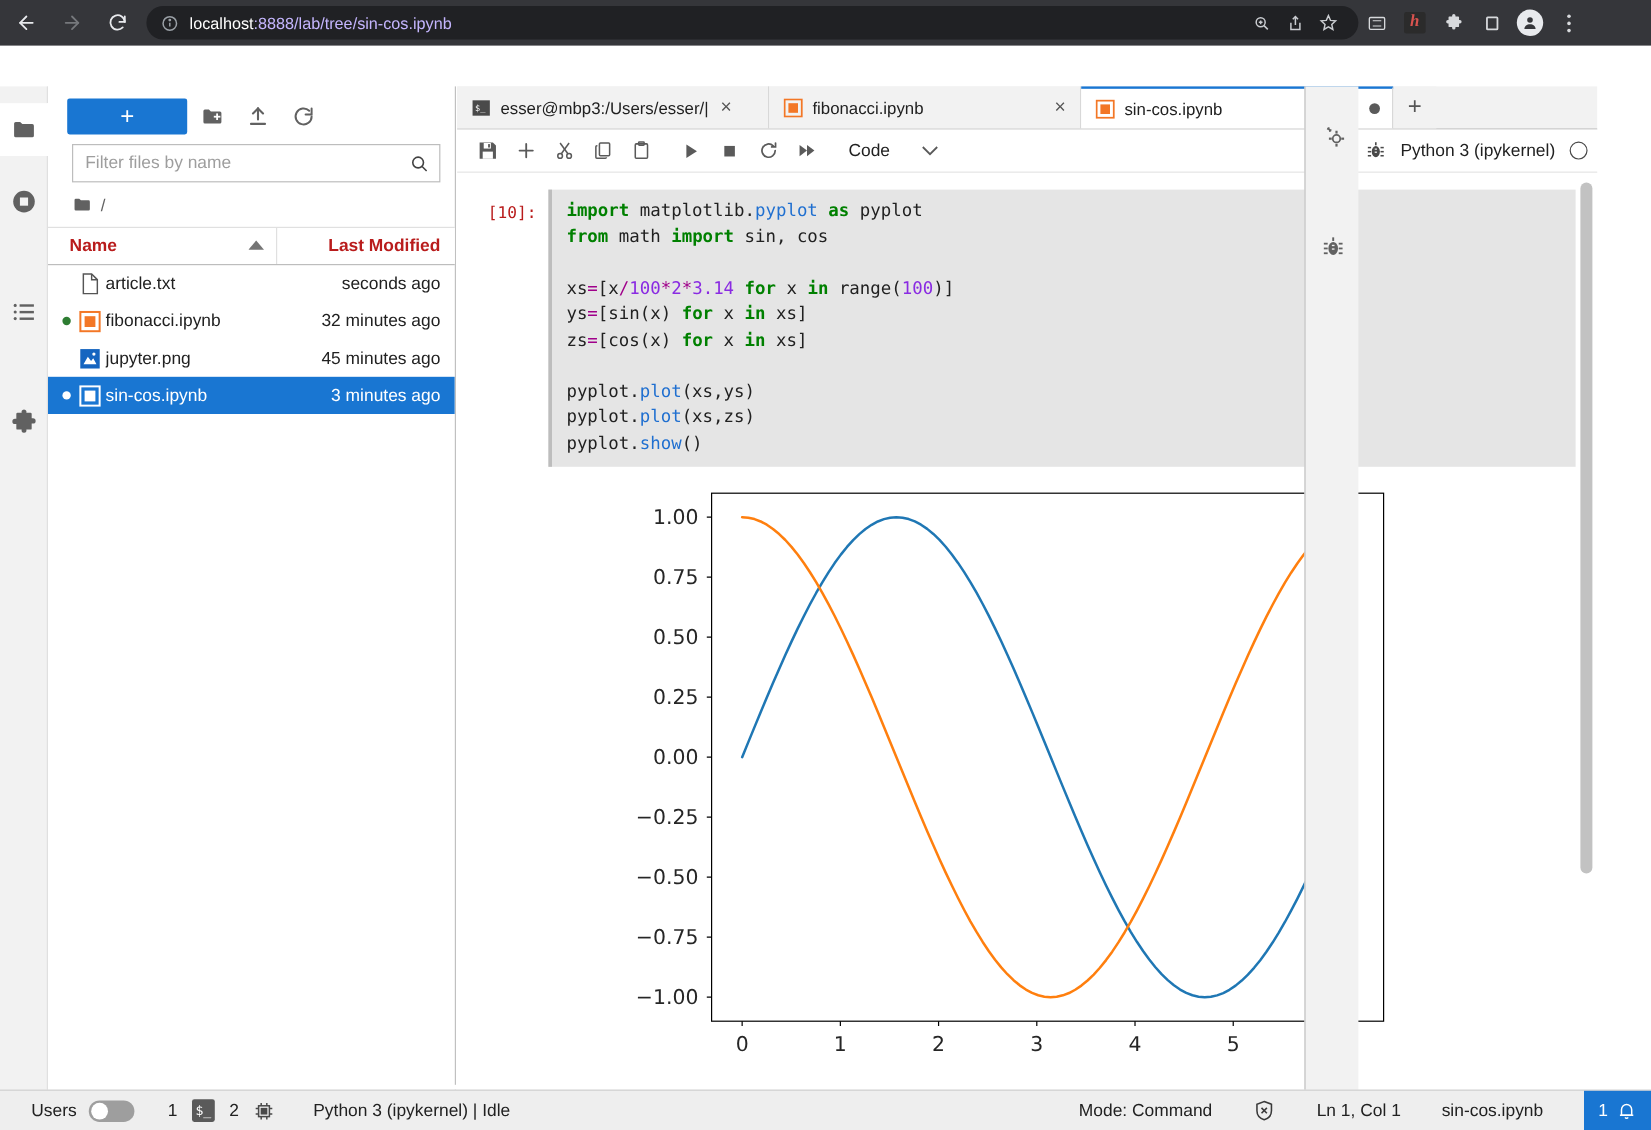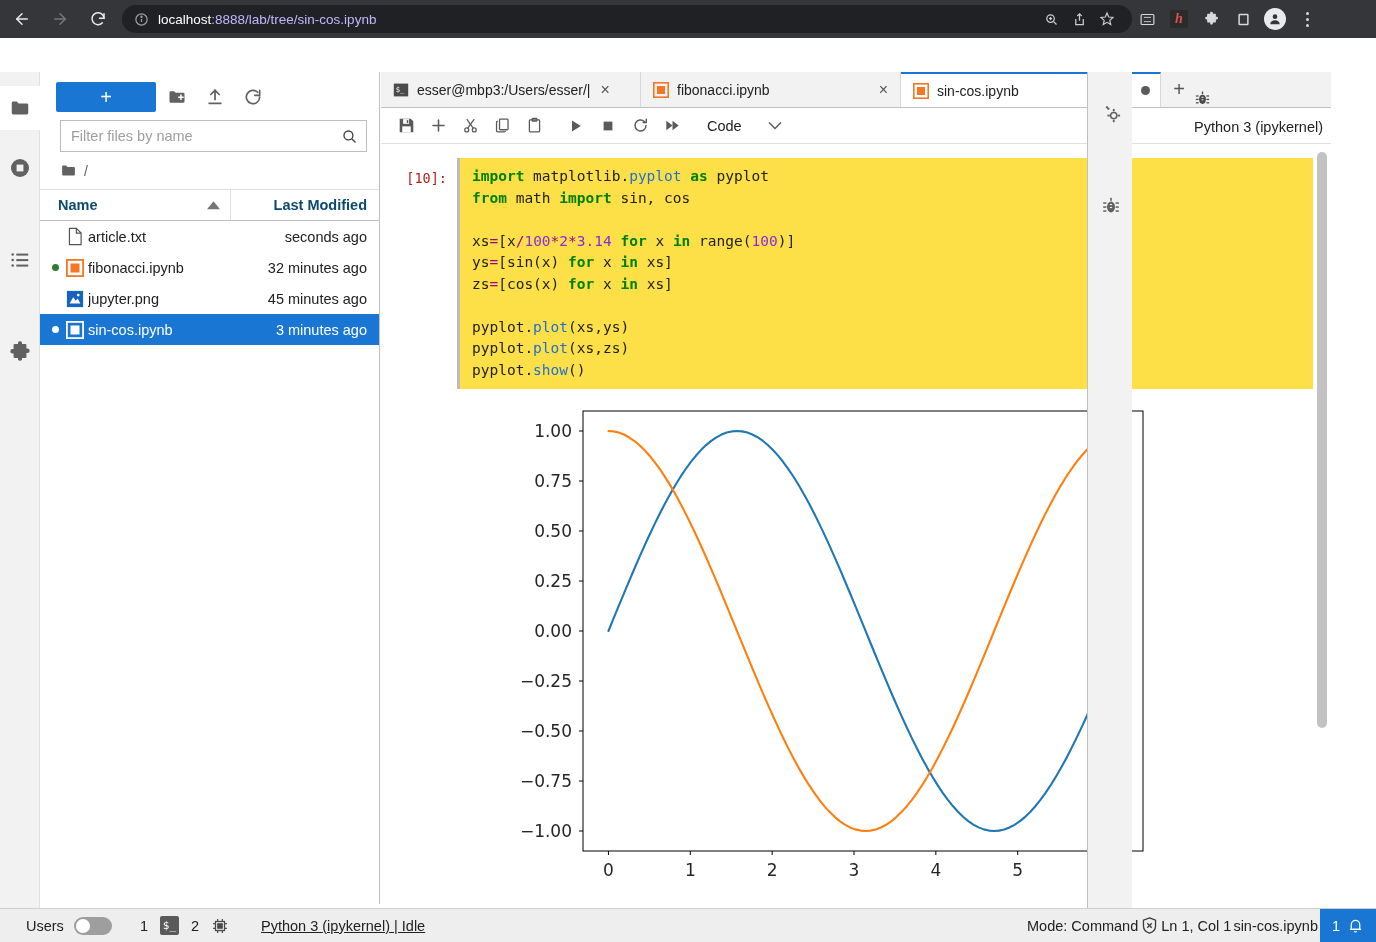--- a/index.html
+++ b/index.html
@@ -98,21 +98,21 @@
     border: none; outline: none; flex: 1; font-size: 14.5px;
     font-family: "Liberation Sans", sans-serif; color: #333;
   }
   .fb-filter input::placeholder { color: #9e9e9e; }
   .fb-breadcrumb {
     display: flex; align-items: center; gap: 7px; padding: 10px 0 10px 20px;
     color: #616161; font-size: 14px;
   }
   .fb-header {
     display: flex; border-top: 1px solid #e0e0e0; border-bottom: 1px solid #bdbdbd;
-    font-size: 14.5px; font-weight: bold; color: #0c4a6e; background: #fff;
+    font-size: 14.5px; font-weight: bold; color: #b91c1c; background: #fff;
   }
   .fb-header .col-name {
     flex: 1; padding: 7px 0 7px 18px; display: flex; align-items: center;
     border-right: 1px solid #e0e0e0;
   }
   .fb-header .col-mod { width: 148px; padding: 7px 12px 7px 0; text-align: right; }
   .sort-caret { margin-left: auto; margin-right: 10px; color: #757575; }
   .fb-list { flex: 1; overflow: hidden; }
   .fb-row {
     display: flex; align-items: center; height: 31px; font-size: 14.5px; color: #212121;
@@ -153,46 +153,46 @@
   }
   .tb-btn {
     width: 30px; height: 28px; display:flex; align-items:center; justify-content:center;
     color: #5a5a5a;
   }
   .tb-sep { width: 8px; }
   .celltype-select {
     display: flex; align-items: center; gap: 26px; margin-left: 12px;
     font-size: 14.5px; color: #212121; padding: 2px 6px;
   }
-  .kernel-status { margin-left: auto; display: flex; gap: 12px; flex-direction: column; }
+  .kernel-status { margin-left: auto; display: flex; align-items: center; gap: 12px; }
   .kernel-name { font-size: 14.5px; color: #212121; }
   .kernel-dot { width: 15px; height: 15px; border-radius: 50%; border: 1.6px solid #4a4a4a; }
 
   .nb-scrollwrap { position: relative; height: calc(846px - 36px - 36px); overflow: hidden; background:#fff; }
   .nb-content { padding: 14px 0 0 0; }
   .cell { display: flex; padding: 0 18px 0 0; }
   .prompt {
     width: 76px; min-width: 76px; text-align: right; padding: 12px 10px 0 0;
     color: #b91c1c; font-family: "DejaVu Sans Mono", monospace; font-size: 13.5px;
   }
   .code-input {
-    flex: 1; background: #fde047; border-left: 3px solid #bdbdbd;
+    flex: 1; background: #e5e5e5; border-left: 3px solid #bdbdbd;
     padding: 8px 0 8px 12px; overflow: hidden;
   }
   .code-input pre {
     font-family: "DejaVu Sans Mono", monospace; font-size: 14.5px; line-height: 21.5px;
     color: #212121; white-space: pre;
   }
   .tok-kw  { color: #008000; font-weight: bold; }
   .tok-fn  { color: #1f6fd0; }
   .tok-num { color: #8a2be2; }
   .tok-op  { color: #a0008a; }
 
   .output-row { display: flex; padding-top: 12px; }
-  .output-area { flex: 1; padding-left: 0; }
+  .output-area { flex: 1; padding-left: 10px; }
   .plot-box { margin-left: 112px; }
 
   .nb-scrollbar {
     position: absolute; right: 4px; top: 8px; width: 10px; height: 660px;
   }
   .nb-scrollbar .thumb {
     position: absolute; top: 0; left: 0; width: 10px; height: 576px;
     background: #c2c2c2; border-radius: 5px;
   }
 
@@ -216,22 +216,22 @@
   .toggle-knob {
     position: absolute; left: 2px; top: 2px; width: 14px; height: 14px;
     border-radius: 50%; background: #ffffff;
   }
   .sb-count { padding: 0 2px; }
   .term-badge {
     width: 19px; height: 19px; background: #5a5a5a; color: #fff;
     font-family: "DejaVu Sans Mono", monospace; font-size: 11px;
     display: flex; align-items: center; justify-content: center; border-radius: 2px;
   }
-  .sb-kernelinfo { margin-left: 22px; text-decoration: underline; }
-  .sb-right { margin-left: auto; display: flex; align-items: center; gap: 2px; padding-right: 0; }
+  .sb-kernelinfo { margin-left: 22px; }
+  .sb-right { margin-left: auto; display: flex; align-items: center; gap: 34px; padding-right: 0; }
   .notif-badge {
     background: #1976d2; color: #ffffff; height: 34px; min-width: 56px;
     display: flex; align-items: center; justify-content: center; gap: 7px;
     padding: 0 11px; font-size: 14.5px;
   }
   .white-strip {
     position: absolute; left: 40px; bottom: 34px; width: 341px; height: 4px; background: #fff;
   }
 </style>
 </head>

